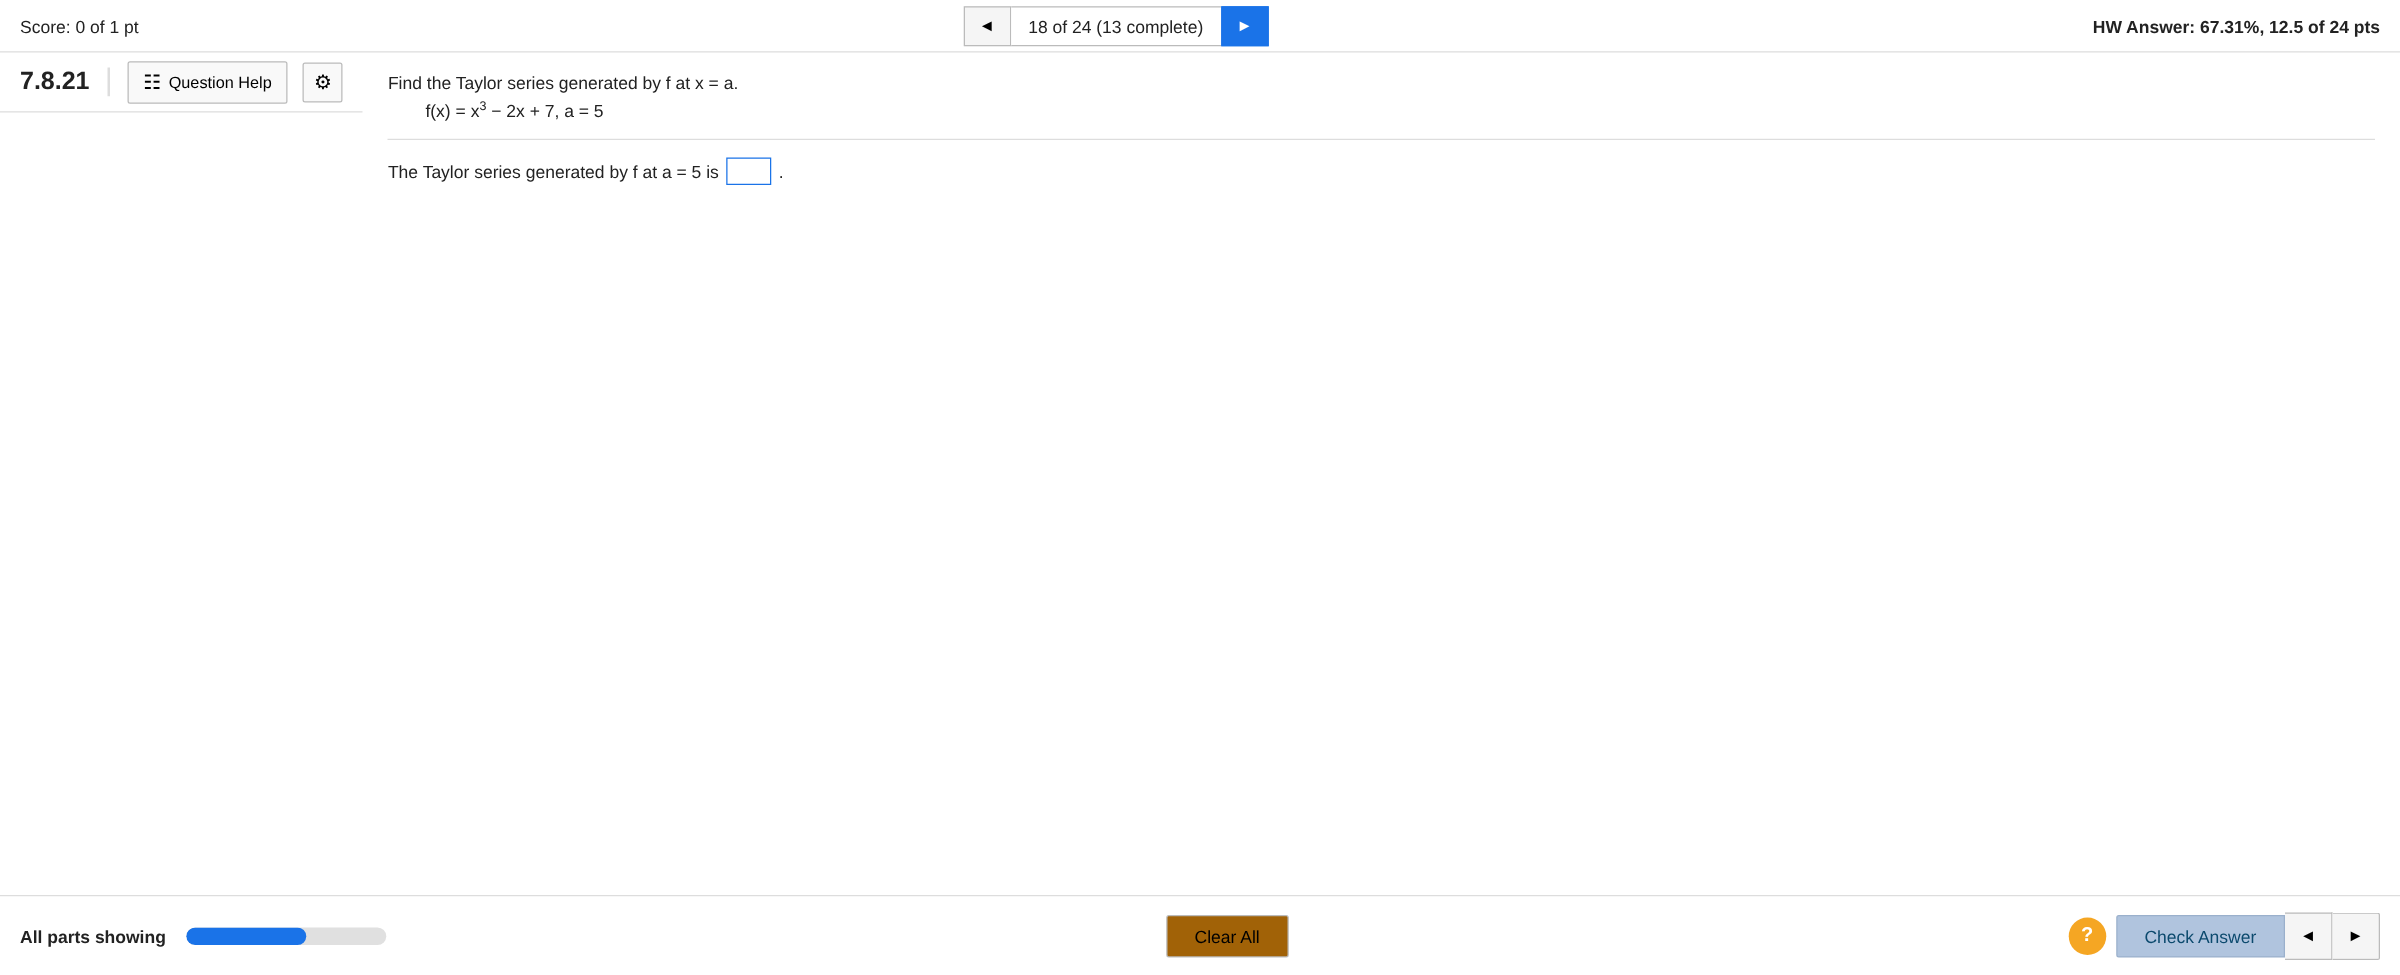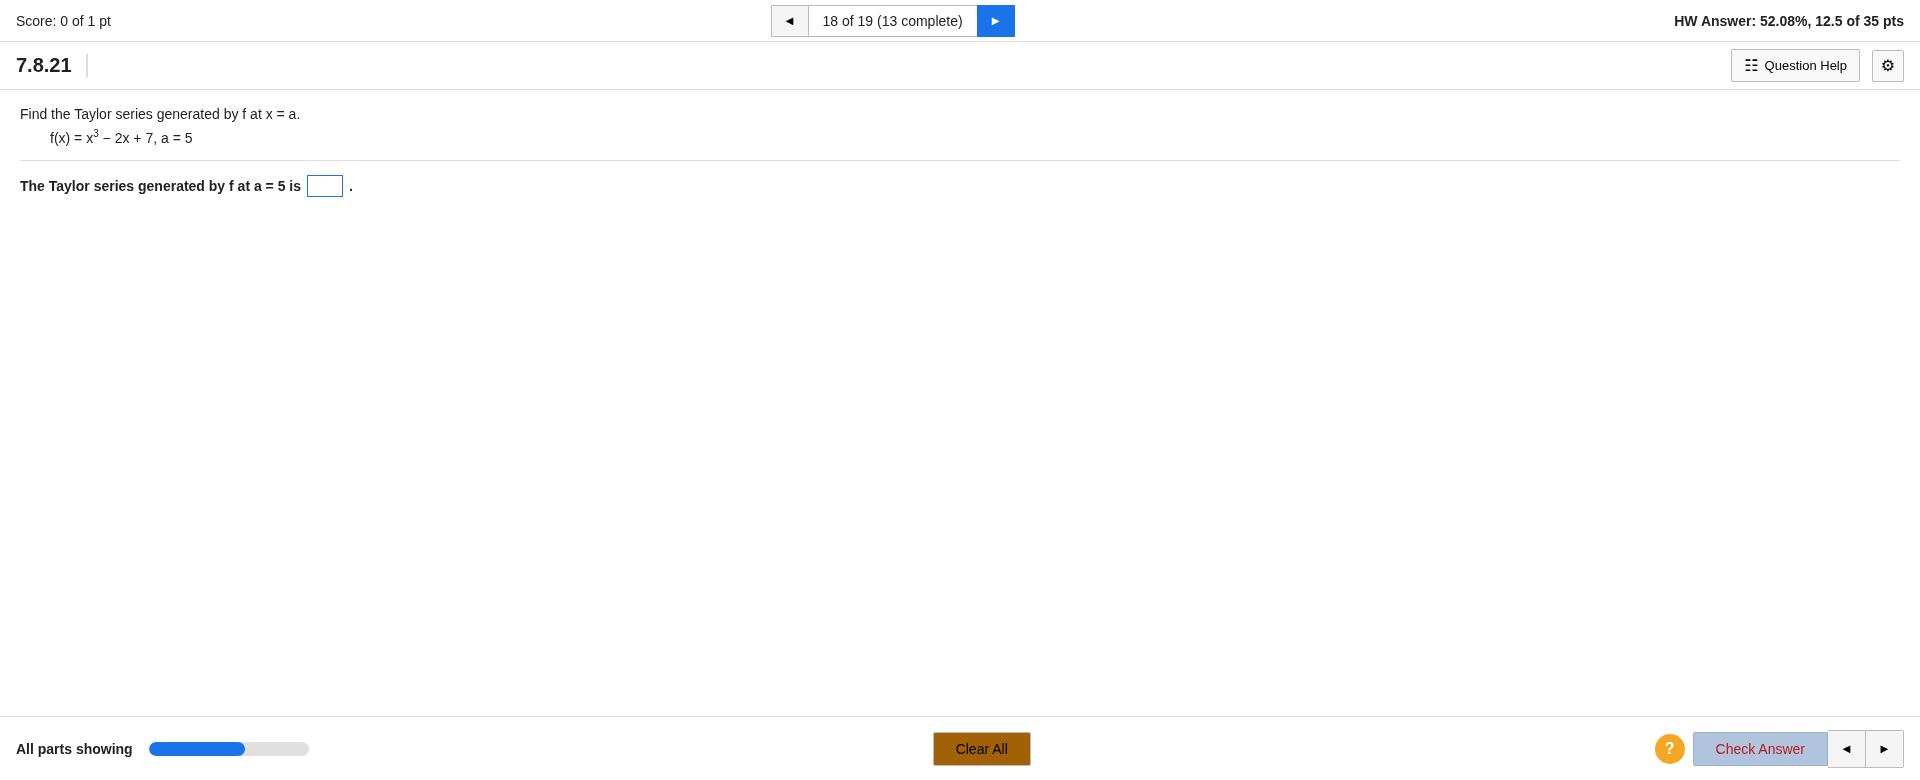--- a/index.html
+++ b/index.html
@@ -104,21 +104,20 @@
     .divider-line {
       border: none;
       border-top: 1px solid #ddd;
       margin: 0 0 14px 0;
     }
     .answer-line {
       font-size: 14px;
       display: flex;
       align-items: center;
       gap: 6px;
-      font-weight: bold;
     }
     .answer-box {
       width: 36px; height: 22px;
       border: 1.5px solid #1a73e8;
       display: inline-block;
       vertical-align: middle;
     }
 
     
     .bottom-bar {
@@ -160,21 +159,21 @@
       cursor: pointer;
       font-size: 14px;
       border-radius: 2px;
     }
     .bottom-right {
       display: flex; align-items: center; gap: 0;
     }
     .check-answer-btn {
       padding: 8px 22px;
       background: #b0c4de;
-      color: #b91c1c;
+      color: #0c4a6e;
       border: 1px solid #9ab0cc;
       cursor: pointer;
       font-size: 14px;
       border-radius: 2px 0 0 2px;
     }
     .bottom-nav-btn {
       width: 38px; height: 38px;
       border: 1px solid #bbb;
       background: #f5f5f5;
       cursor: pointer;
@@ -191,40 +190,40 @@
       border-radius: 50%;
       display: flex; align-items: center; justify-content: center;
       color: #fff;
       font-weight: bold;
       font-size: 16px;
       cursor: pointer;
     }
 
     .main-body {
       display: flex;
-      flex-direction: column;
+      flex-direction: row;
       height: calc(780px - 42px);
     }
   </style>
 </head>
 <body>
 
 <div class="top-bar">
   <div class="top-bar-left">
     <span>Score:</span>
     <span>0 of 1 pt</span>
   </div>
   <div class="top-bar-center">
     <button class="nav-btn">◄</button>
-    <div class="progress-label">18 of 19 (13 complete)</div>
+    <div class="progress-label">18 of 24 (13 complete)</div>
     <button class="nav-btn active">►</button>
   </div>
   <div class="top-bar-right">
     <span>HW Answer:</span>
-    <span>52.08%, 12.5 of 35 pts</span>
+    <span>67.31%, 12.5 of 24 pts</span>
   </div>
 </div>
 
 <div class="main-body">
 
   <div class="question-header">
     <div style="display:flex;align-items:center;">
       <div class="question-number">7.8.21</div>
     </div>
     <div class="question-header-right">

